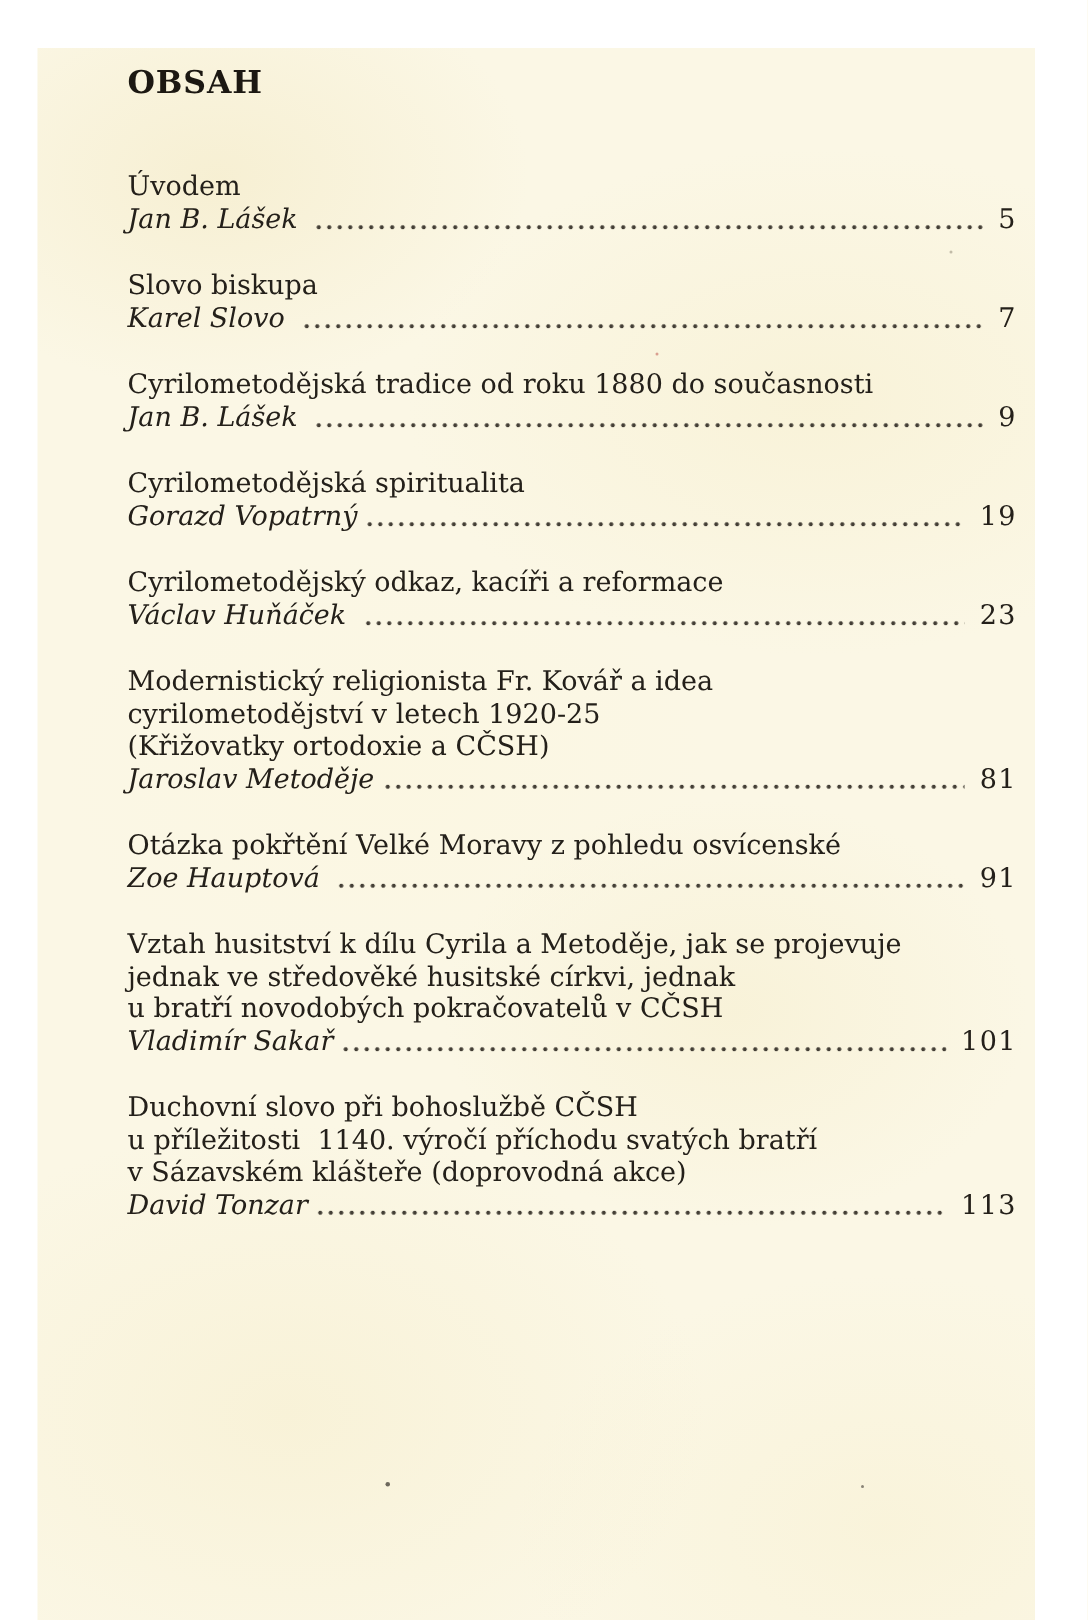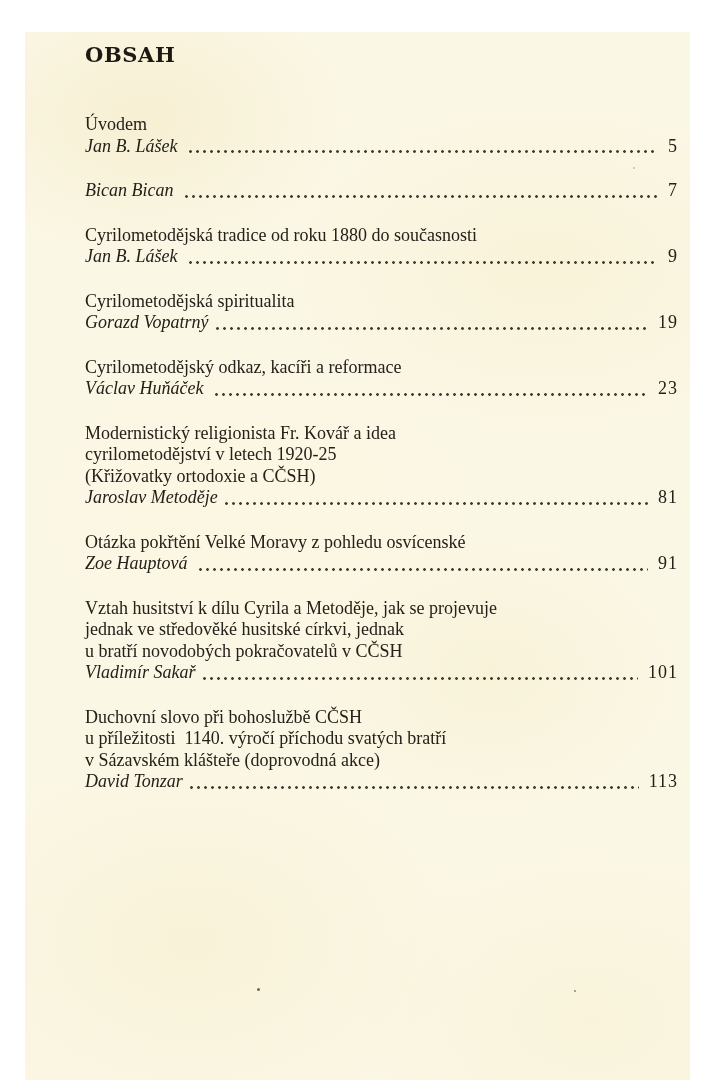--- a/index.html
+++ b/index.html
@@ -36,21 +36,20 @@
     font-size: 21px;
     font-weight: bold;
     letter-spacing: 0.6px;
     color: #1c1812;
     margin: 0 0 46px 0;
     line-height: 26px;
   }
   .entry {
     margin-bottom: 23px;
     color: #24201a;
-    font-family: Liberation Serif, serif;
   }
   .title-line {
     font-size: 18px;
     line-height: 21.5px;
     white-space: pre;
   }
   .author-row {
     display: flex;
     align-items: baseline;
     font-size: 18px;
@@ -95,22 +94,23 @@
     <div id="toc-list">
         <div class="entry">
           <div class="title-line">Úvodem</div>
           <div class="author-row">
             <span class="author">Jan B. Lášek </span>
             <span class="leader"></span>
             <span class="page-num">5</span>
           </div>
         </div>
         <div class="entry">
+          <div class="title-line">Slovo biskupa</div>
           <div class="author-row">
-            <span class="author">Bican Bican </span>
+            <span class="author">Karel Slovo </span>
             <span class="leader"></span>
             <span class="page-num">7</span>
           </div>
         </div>
         <div class="entry">
           <div class="title-line">Cyrilometodějská tradice od roku 1880 do současnosti</div>
           <div class="author-row">
             <span class="author">Jan B. Lášek </span>
             <span class="leader"></span>
             <span class="page-num">9</span>

